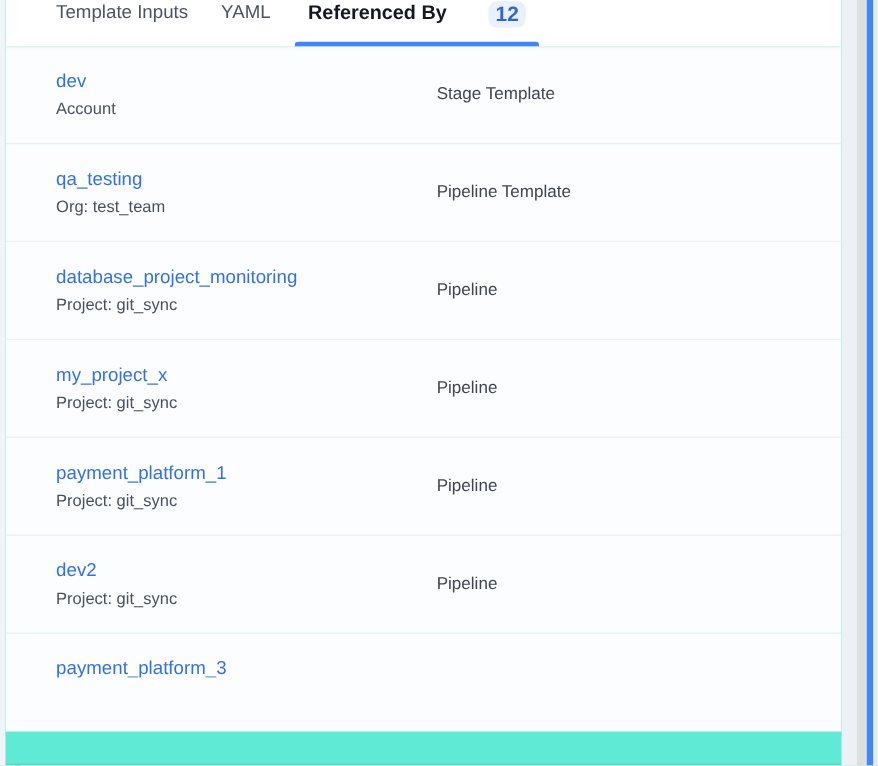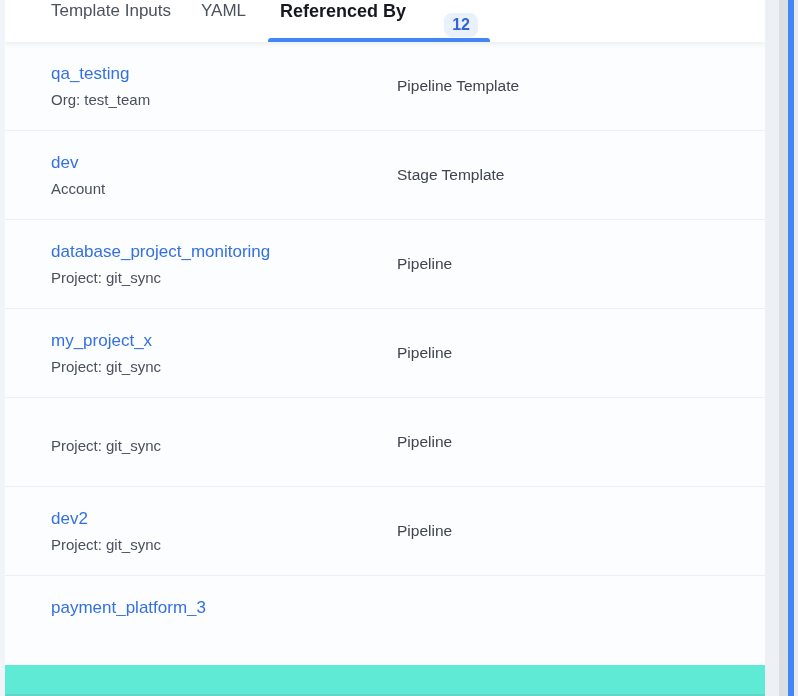--- a/index.html
+++ b/index.html
@@ -70,26 +70,26 @@
     background: var(--accent-blue, #4285F4);
     border-radius: 3px 3px 0 0;
   }
   .badge {
     display: inline-flex;
     align-items: center;
     justify-content: center;
     height: 24px;
     min-width: 34px;
     margin-left: 10px;
-    margin-top: 13px;
+    margin-top: 1px;
     padding: 0 2px;
     border-radius: 8px;
     background: var(--badge-bg, #e9f1fd);
     color: var(--badge-text, #3464d4);
-    font-size: 16px;
+    font-size: 19px;
     font-weight: 700;
     line-height: 1;
   }
 
   
   .table-header {
     height: 52px;
     background: var(--header-bg, #f6f9fc);
     border-bottom: 1px solid #e7ebf1;
     display: flex;
@@ -170,52 +170,53 @@
       <div class="tab">YAML</div>
       <div class="tab active">
         <span>Referenced By</span>
         <span class="badge">12</span>
       </div>
     </div>
 
 
     <div class="row">
       <div class="cell-name">
+        <a class="name-link">dev</a>
+        <div class="scope">Account</div>
+      </div>
+      <div class="cell-entity">Stage Template</div>
+    </div>
+
+    <div class="row">
+      <div class="cell-name">
         <a class="name-link">qa_testing</a>
         <div class="scope">Org: test_team</div>
       </div>
       <div class="cell-entity">Pipeline Template</div>
     </div>
 
     <div class="row">
       <div class="cell-name">
-        <a class="name-link">dev</a>
-        <div class="scope">Account</div>
-      </div>
-      <div class="cell-entity">Stage Template</div>
-    </div>
-
-    <div class="row">
-      <div class="cell-name">
         <a class="name-link">database_project_monitoring</a>
         <div class="scope">Project: git_sync</div>
       </div>
       <div class="cell-entity">Pipeline</div>
     </div>
 
     <div class="row">
       <div class="cell-name">
         <a class="name-link">my_project_x</a>
         <div class="scope">Project: git_sync</div>
       </div>
       <div class="cell-entity">Pipeline</div>
     </div>
 
     <div class="row">
       <div class="cell-name">
+        <a class="name-link">payment_platform_1</a>
         <div class="scope">Project: git_sync</div>
       </div>
       <div class="cell-entity">Pipeline</div>
     </div>
 
     <div class="row">
       <div class="cell-name">
         <a class="name-link">dev2</a>
         <div class="scope">Project: git_sync</div>
       </div>

